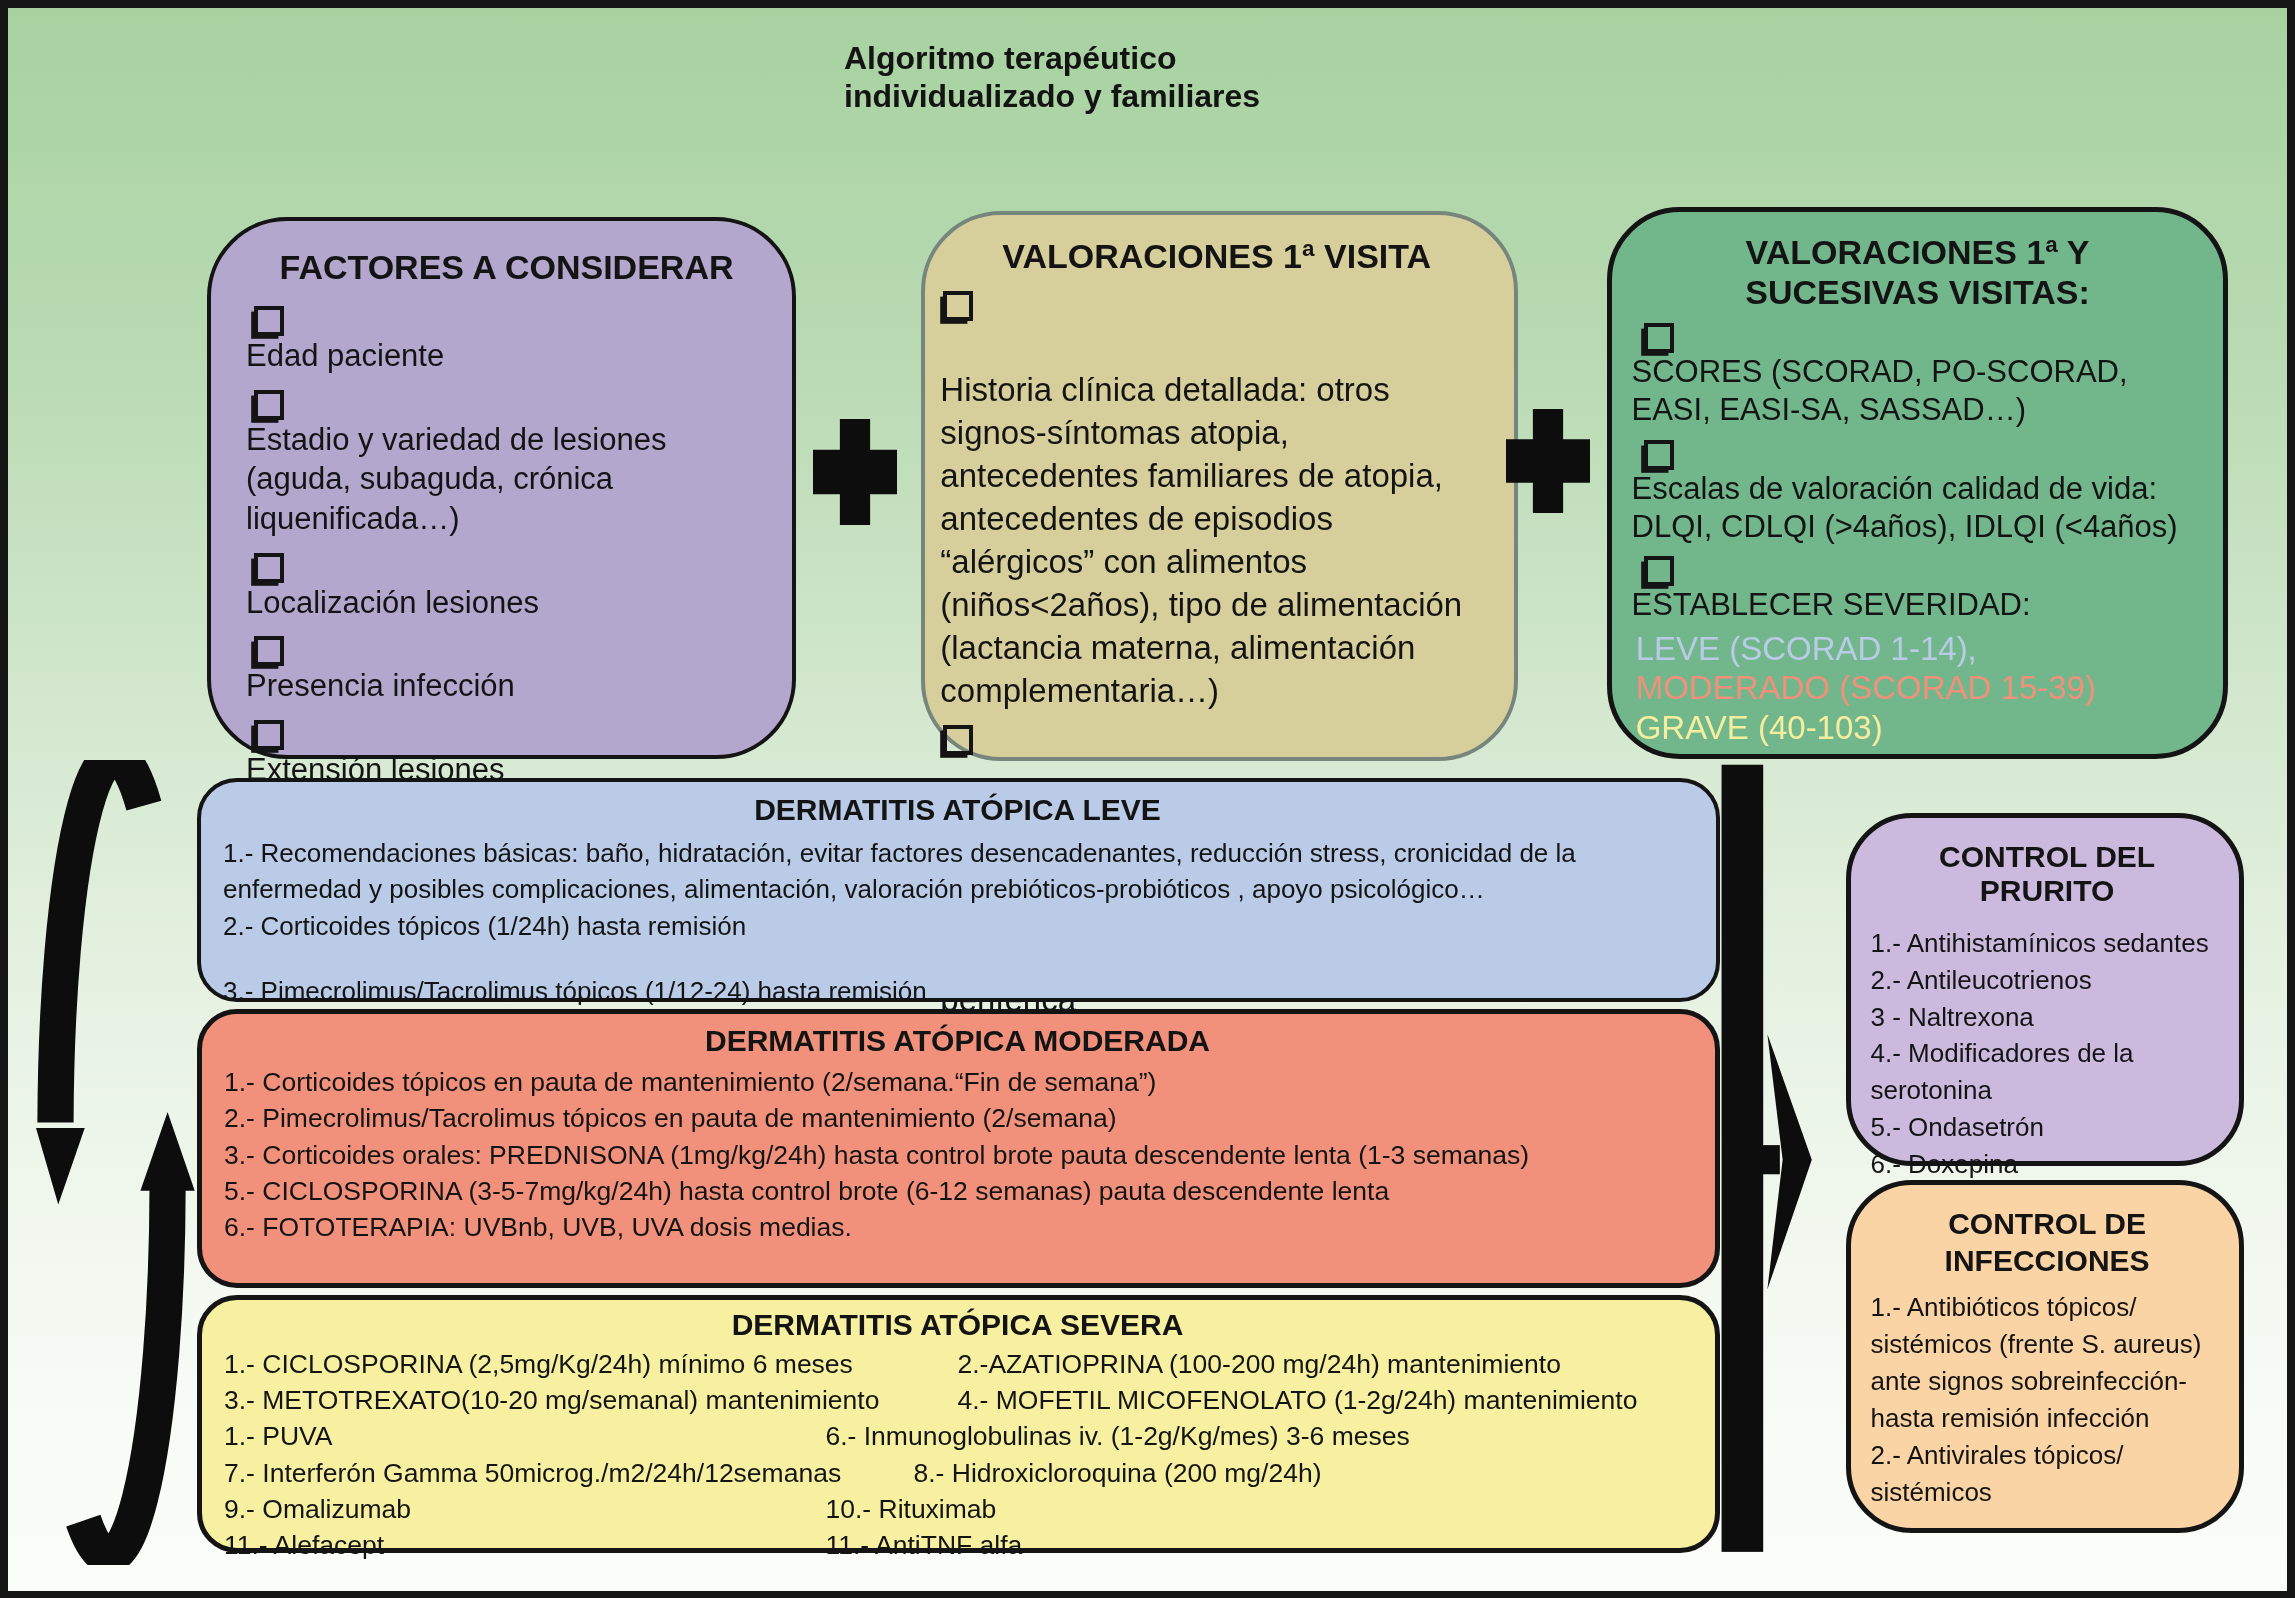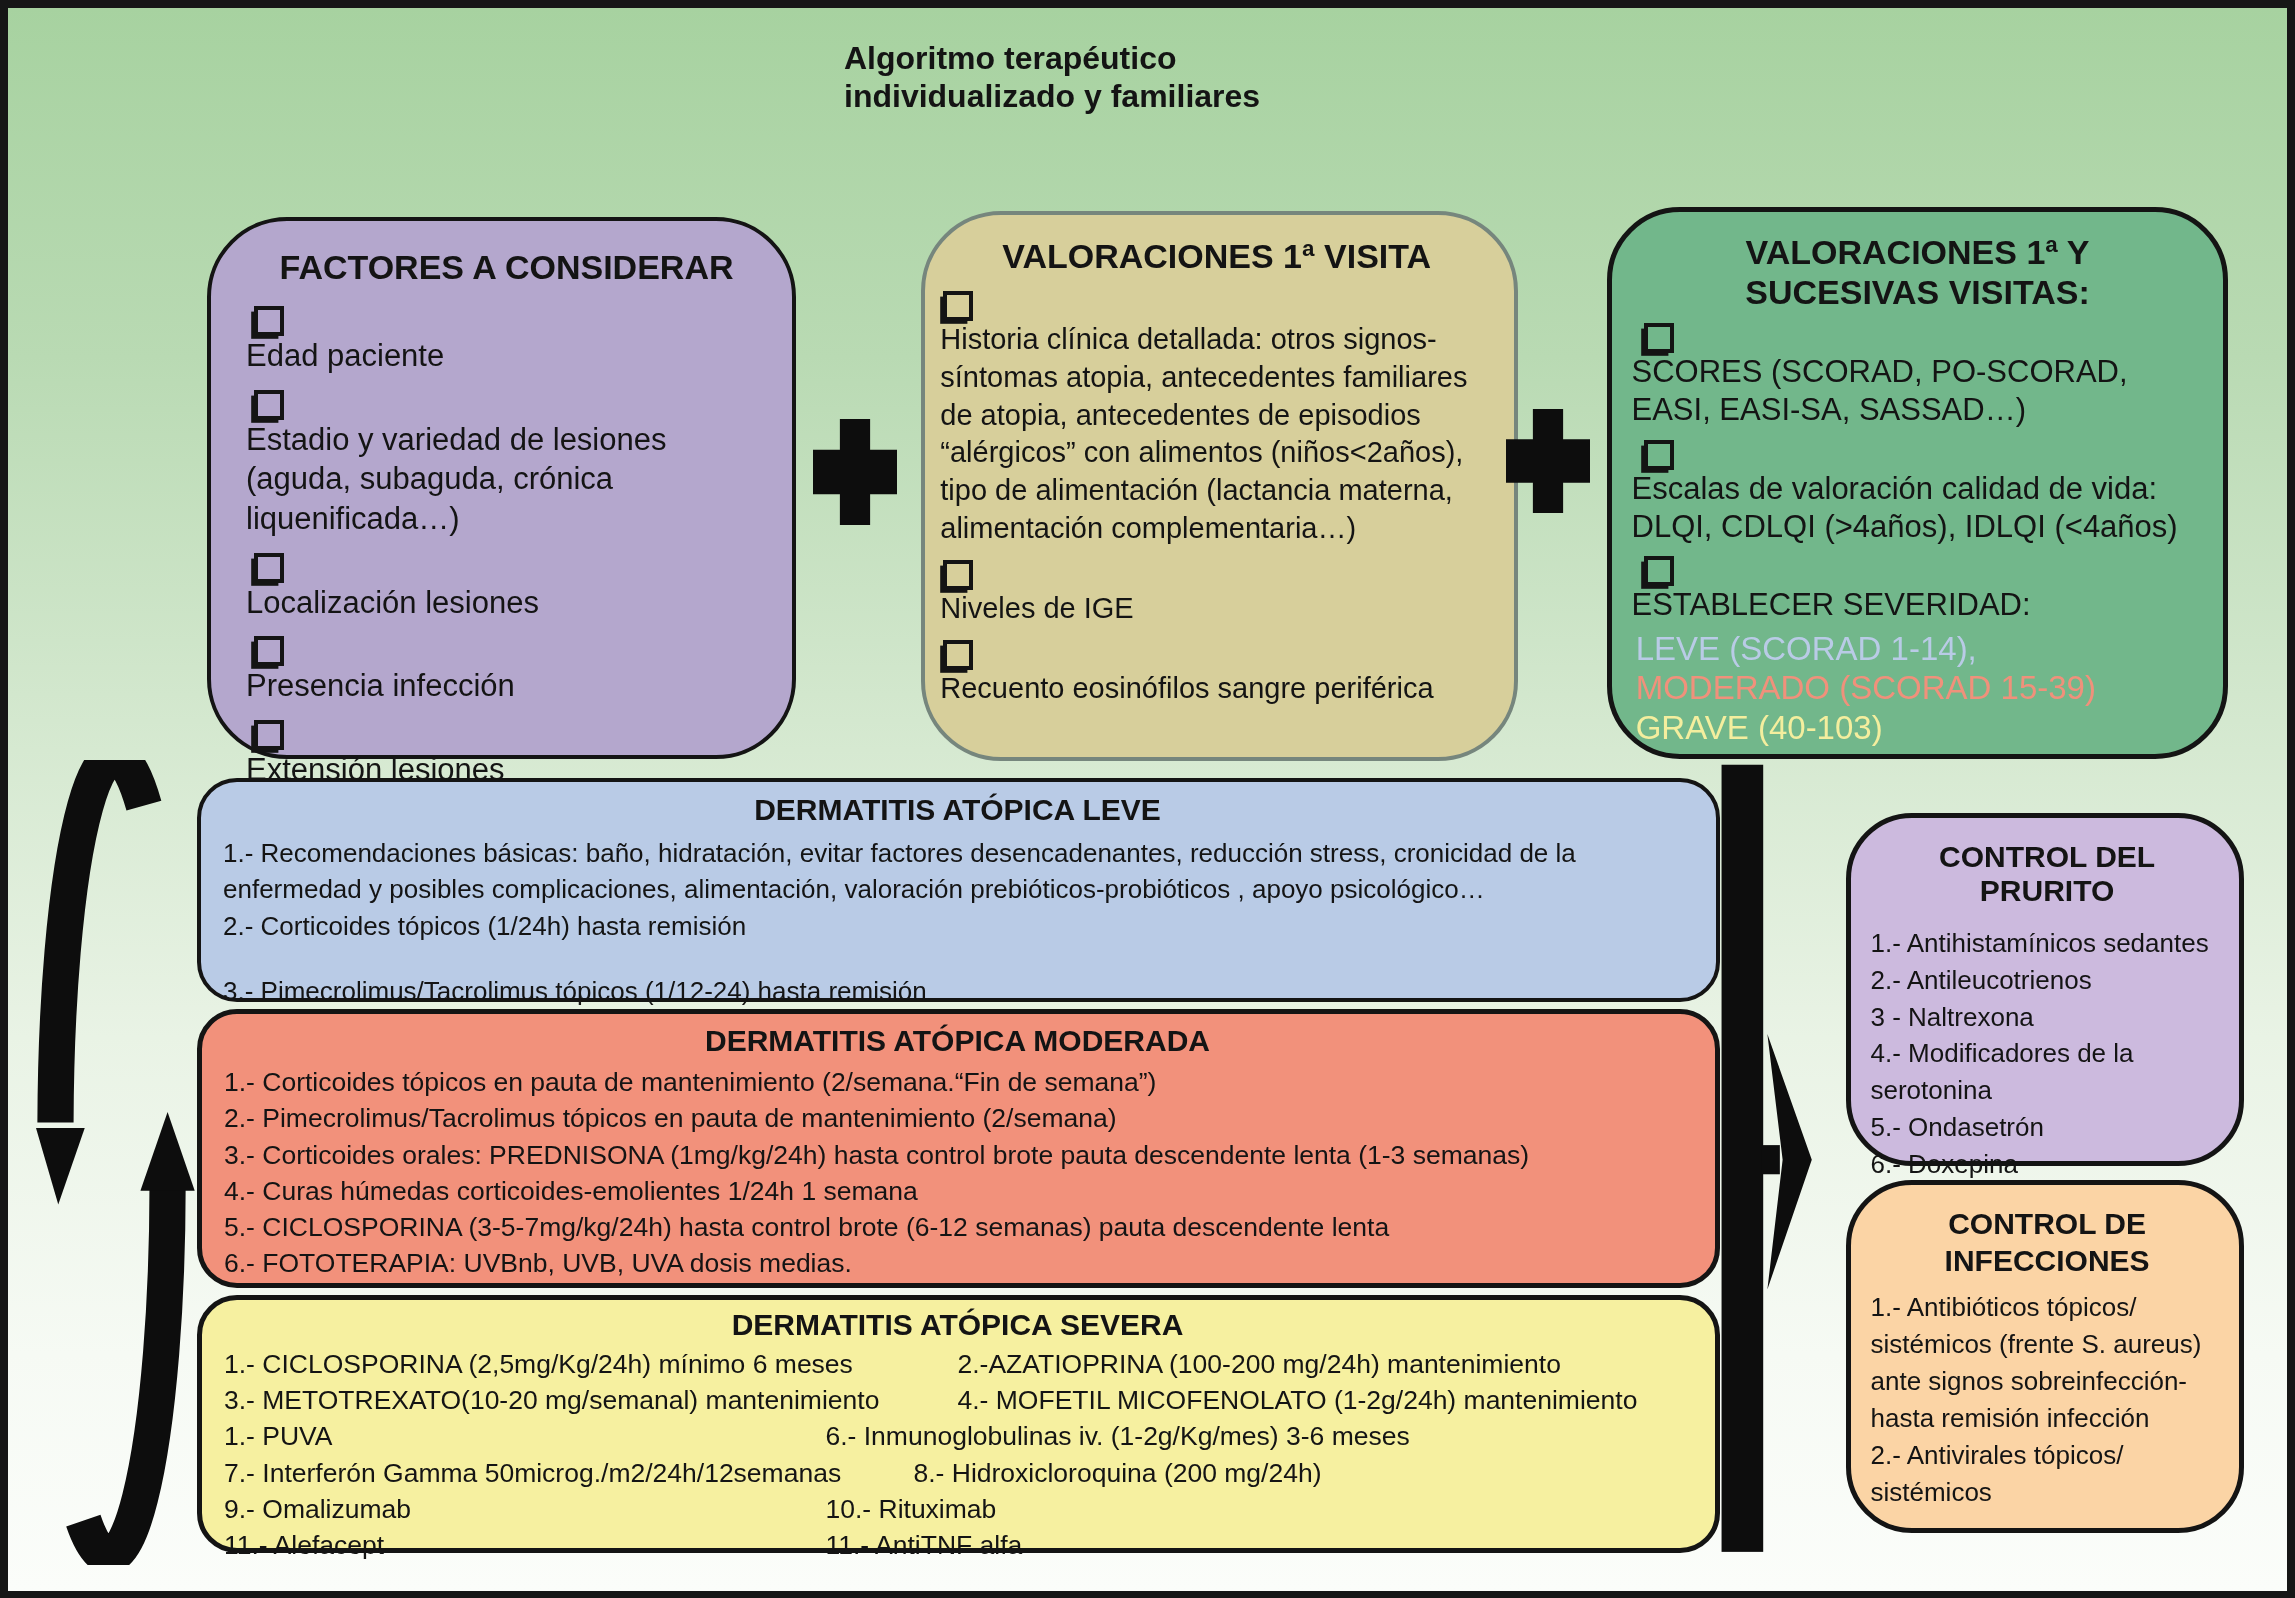--- a/index.html
+++ b/index.html
@@ -17,21 +17,21 @@
   
   .box-factores{left:199px;top:209px;width:589px;height:542px;background:#b4a7cd;
     border-radius:80px;padding:26.5px 25px 0 35px;}
   .box-factores h2{font-size:34px;margin-bottom:14px;}
   .box-factores .chk-item{font-size:31px;line-height:1.28;margin-bottom:8.4px;}
   .box-factores .chk{margin-left:8.4px;margin-right:78px;}
 
   .box-val1{left:913px;top:203px;width:597px;height:550px;background:#d7cf9b;
     border:4.2px solid #76867d;border-radius:80px;padding:22px 21px 0 15.3px;}
   .box-val1 h2{font-size:34px;margin-bottom:9.8px;}
-  .box-val1 .chk-item{font-size:29px;line-height:1.3;margin-bottom:7px;}
+  .box-val1 .chk-item{font-size:33px;line-height:1.3;margin-bottom:7px;gap:48px;}
   .box-val1 .chk{margin-left:2.8px;margin-right:91px;}
 
   .box-suc{left:1599px;top:199px;width:621px;height:552px;background:#72b78b;
     border-radius:73px;border-width:5.6px;padding:19.5px 19.5px 0 19.5px;}
   .box-suc h2{font-size:34px;line-height:1.18;}
   .box-suc .list{margin-top:5.6px;}
   .box-suc .chk-item{font-size:31px;line-height:1.24;margin-bottom:4.2px;}
   .box-suc .chk{margin-left:12.5px;margin-right:64px;}
   .severity-line{font-size:33px;line-height:1.2;margin-left:4.2px;}
   .sev-0{color:#b9cbe6;}
@@ -180,21 +180,20 @@
     <p>1.- Recomendaciones básicas: baño, hidratación, evitar factores desencadenantes, reducción stress, cronicidad de la enfermedad y posibles complicaciones, alimentación, valoración prebióticos-probióticos , apoyo psicológico…</p>
     <p>2.- Corticoides tópicos (1/24h) hasta remisión</p>
     <p class="gap">3.- Pimecrolimus/Tacrolimus tópicos (1/12-24) hasta remisión</p>
   </section>
 
   <section class="box box-mid box-moderada">
     <h2>DERMATITIS ATÓPICA MODERADA</h2>
     <p>1.- Corticoides tópicos en pauta de mantenimiento (2/semana.“Fin de semana”)</p>
     <p>2.- Pimecrolimus/Tacrolimus tópicos en pauta de mantenimiento (2/semana)</p>
     <p>3.- Corticoides orales: PREDNISONA (1mg/kg/24h) hasta control brote pauta descendente lenta (1-3 semanas)</p>
-    <p>4.- Curas húmedas corticoides-emolientes 1/24h 1 semana</p>
     <p>5.- CICLOSPORINA (3-5-7mg/kg/24h) hasta control brote (6-12 semanas) pauta descendente lenta</p>
     <p>6.- FOTOTERAPIA: UVBnb, UVB, UVA dosis medias.</p>
   </section>
 
   <section class="box box-mid box-severa">
     <h2>DERMATITIS ATÓPICA SEVERA</h2>
     <div class="row row-w50">
       <span class="c1">1.- CICLOSPORINA (2,5mg/Kg/24h) mínimo 6 meses</span>
       <span class="c2">2.-AZATIOPRINA (100-200 mg/24h) mantenimiento</span>
     </div>

